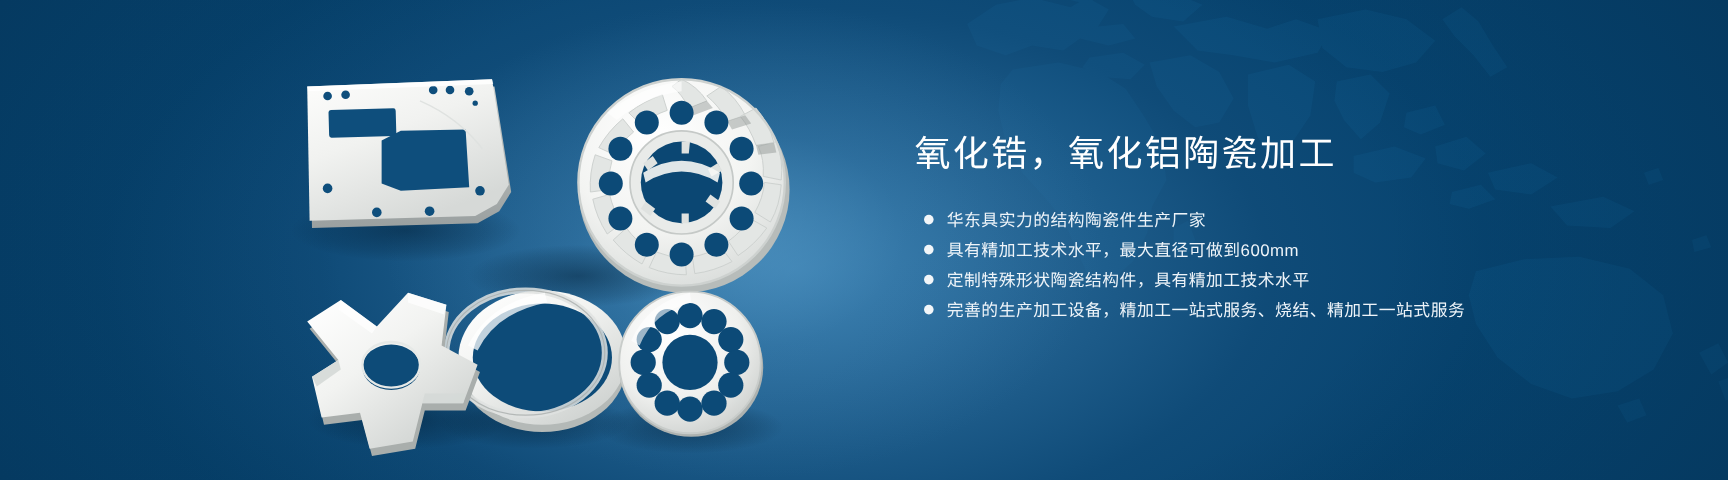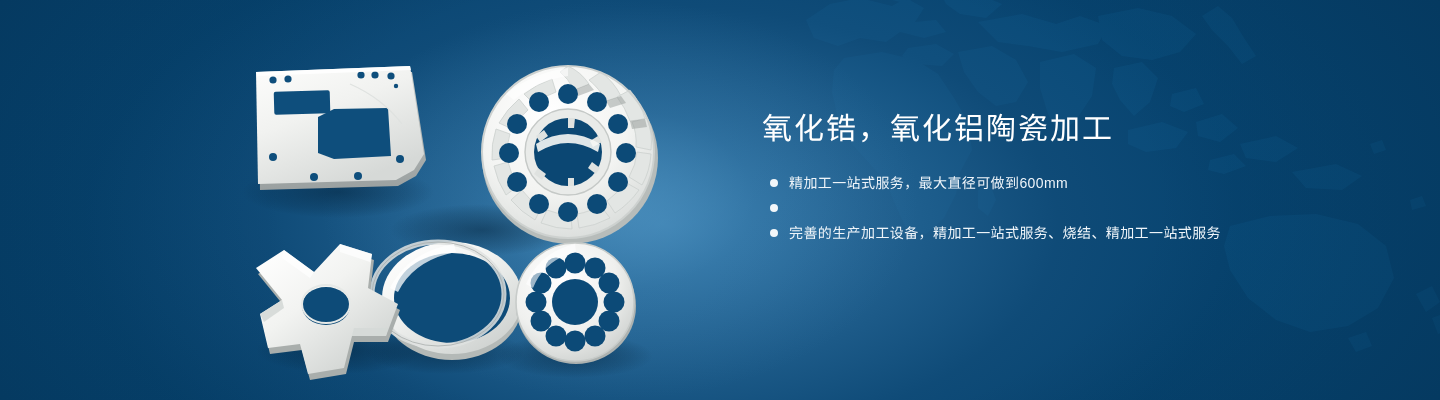--- a/index.html
+++ b/index.html
@@ -367,24 +367,29 @@
       </g>
     </svg>
   </div>
 
   <div class="copy">
     <h1 class="headline">氧化锆，氧化铝陶瓷加工</h1>
 
     <ul class="bullets">
       <li class="bullet">
         <span class="bullet-dot"></span>
-        <span class="bullet-text">精加工一站式服务，最大直径可做到600mm</span>
+        <span class="bullet-text">华东具实力的结构陶瓷件生产厂家</span>
       </li>
       <li class="bullet">
         <span class="bullet-dot"></span>
+        <span class="bullet-text">具有精加工技术水平，最大直径可做到600mm</span>
+      </li>
+      <li class="bullet">
+        <span class="bullet-dot"></span>
+        <span class="bullet-text">定制特殊形状陶瓷结构件，具有精加工技术水平</span>
       </li>
       <li class="bullet">
         <span class="bullet-dot"></span>
         <span class="bullet-text">完善的生产加工设备，精加工一站式服务、烧结、精加工一站式服务</span>
       </li>
     </ul>
   </div>
 
 </div>
 

